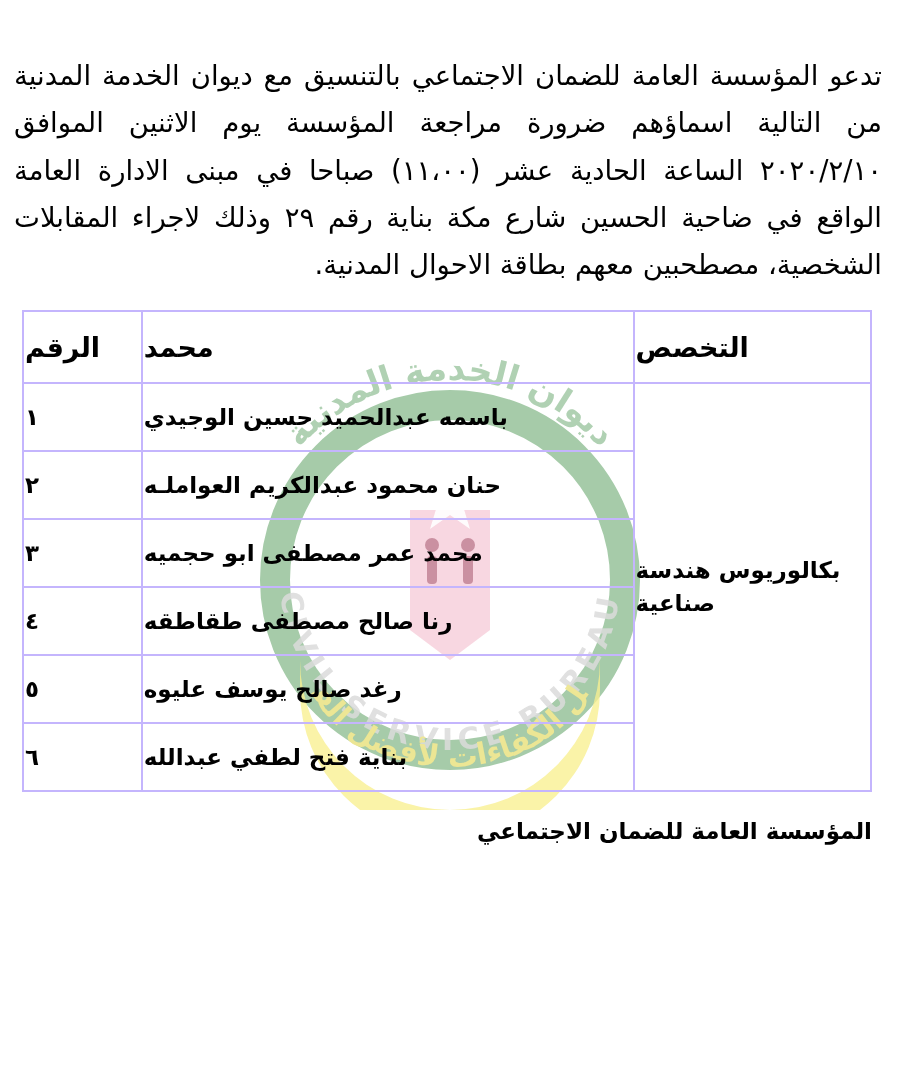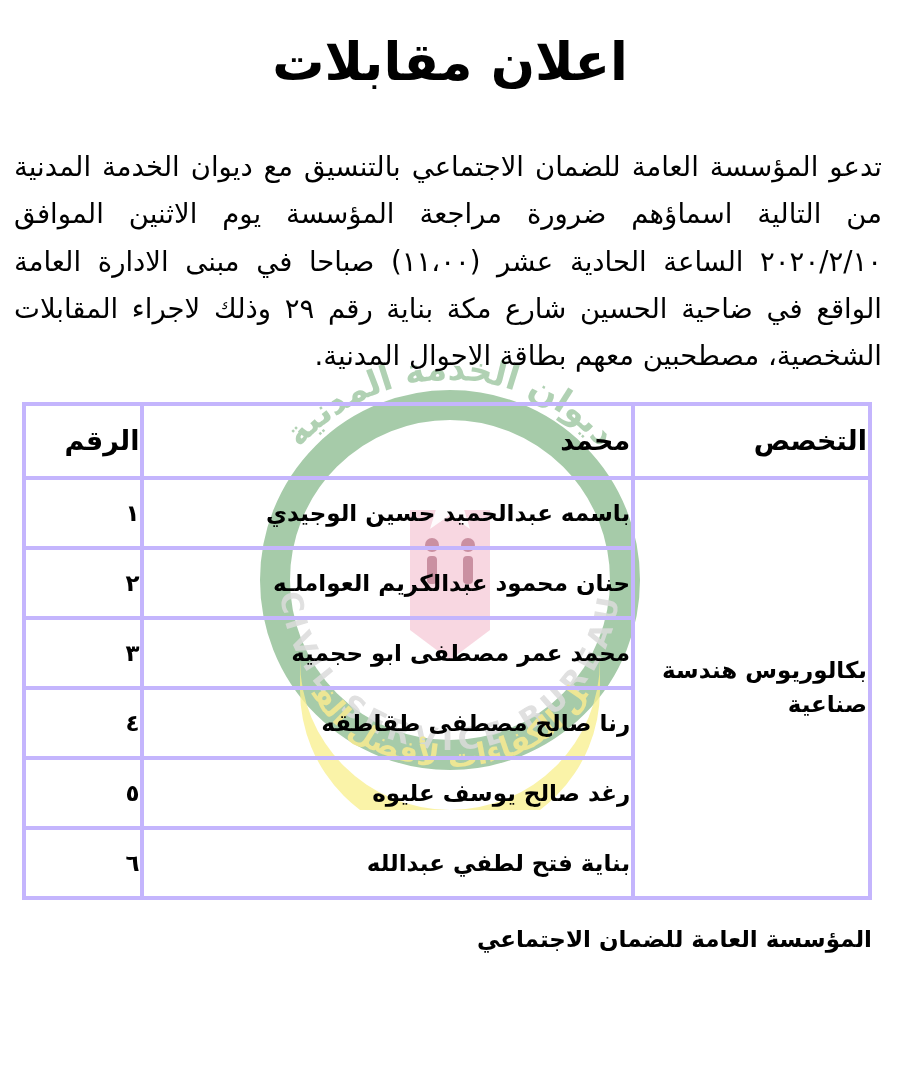--- a/index.html
+++ b/index.html
@@ -69,22 +69,22 @@
     margin: 22px 28px 0 22px;
   }
   table.people {
     width: 100%;
     border-collapse: collapse;
     background: transparent;
     table-layout: fixed;
   }
   table.people th,
   table.people td {
-    border: 4px solid #c4b5fd;
-    text-align: right;
+    border: 2px solid #c4b5fd;
+    text-align: left;
     vertical-align: middle;
     font-weight: bold;
     background: transparent;
   }
   table.people th {
     font-size: 27px;
     height: 68px;
   }
   table.people td {
     font-size: 23px;
@@ -146,21 +146,20 @@
       <textPath href="#arcTop" startOffset="50%" text-anchor="middle">ديوان الخدمة المدنية</textPath>
     </text>
     <text font-family="'DejaVu Sans', sans-serif" font-size="30" font-weight="bold" fill="#bdbdbd" letter-spacing="6" opacity="0.85">
       <textPath href="#arcMid" startOffset="50%" text-anchor="middle">CIVIL SERVICE BUREAU</textPath>
     </text>
     <text font-family="'DejaVu Sans', sans-serif" font-size="30" font-weight="bold" fill="#e2d33a" opacity="0.95">
       <textPath href="#arcBottom" startOffset="50%" text-anchor="middle">أفضل الكفاءات لأفضل الفرص</textPath>
     </text>
   </svg>
 
-  <h1 class="doc-title">اعلان مقابلات</h1>
 
   <p class="doc-body">تدعو المؤسسة العامة للضمان الاجتماعي بالتنسيق مع ديوان الخدمة المدنية من التالية اسماؤهم ضرورة مراجعة المؤسسة يوم الاثنين الموافق ٢٠٢٠/٢/١٠ الساعة الحادية عشر (١١،٠٠) صباحا في مبنى الادارة العامة الواقع في ضاحية الحسين شارع مكة بناية رقم ٢٩ وذلك لاجراء المقابلات الشخصية، مصطحبين معهم بطاقة الاحوال المدنية.</p>
 
   <div class="table-wrap">
     <table class="people">
       <colgroup>
         <col class="c-spec">
         <col class="c-name">
         <col class="c-num">
       </colgroup>

